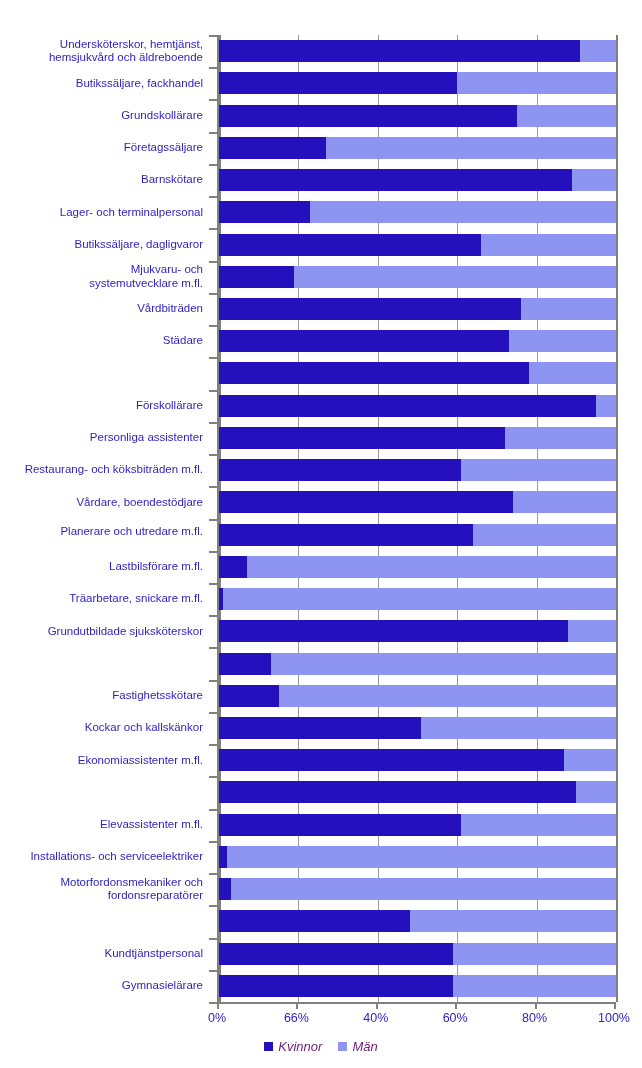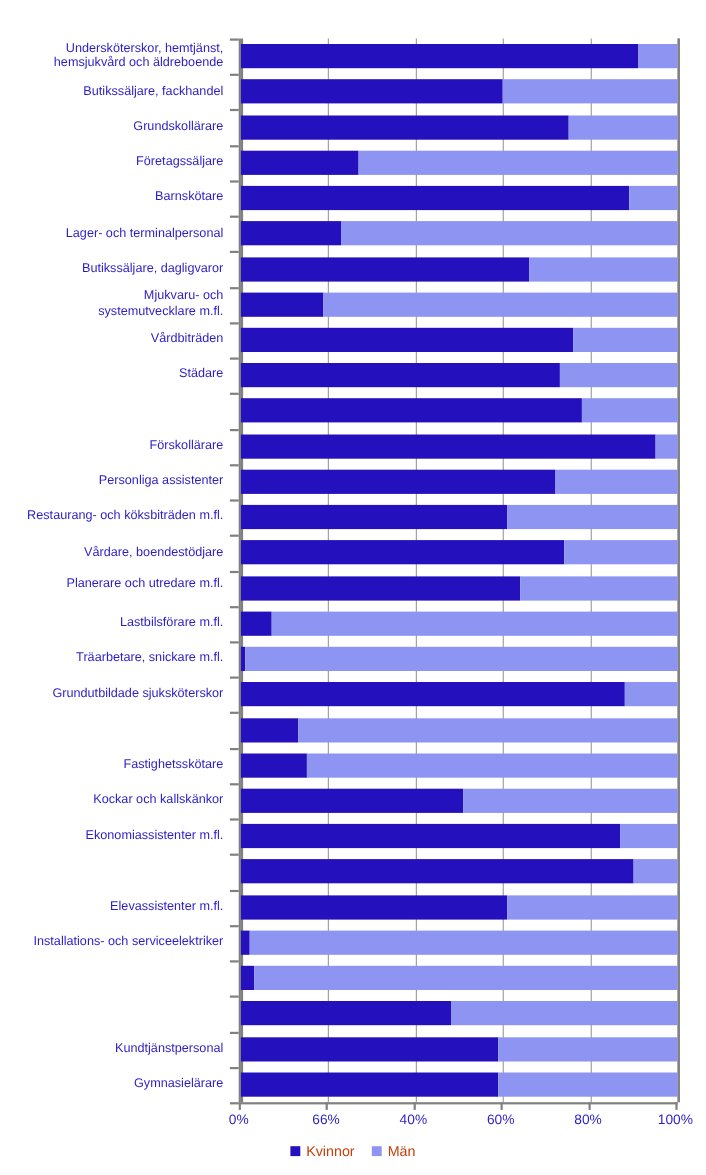--- a/index.html
+++ b/index.html
@@ -154,21 +154,21 @@
     align-items: center;
     gap: 5px;
   }
   .legend-swatch {
     width: 9px;
     height: 9px;
     display: inline-block;
   }
   .legend-swatch.women { background: #2410bd; }
   .legend-swatch.men { background: #8e94f2; }
-  .legend-text { color: #c2410c; }
+  .legend-text { color: #701a75; font-style: italic; }
 </style>
 </head>
 <body>
 
 <div id="chart-root">
 
   <div class="tickmarks" id="tickmarks">
       <div class="ytick" style="top: 0px;"></div>
       <div class="ytick" style="top: 32.2333px;"></div>
       <div class="ytick" style="top: 64.4667px;"></div>
@@ -221,20 +221,22 @@
       <div class="cat-label" style="top: 460.633px;">Vårdare, boendestödjare</div>
       <div class="cat-label" style="top: 490px;">Planerare och utredare m.fl.</div>
       <div class="cat-label" style="top: 525.1px;">Lastbilsförare m.fl.</div>
       <div class="cat-label" style="top: 557.333px;">Träarbetare, snickare m.fl.</div>
       <div class="cat-label" style="top: 589.567px;">Grundutbildade sjuksköterskor</div>
       <div class="cat-label" style="top: 654.033px;">Fastighetsskötare</div>
       <div class="cat-label" style="top: 686.267px; text-align: right;">Kockar och kallskänkor</div>
       <div class="cat-label" style="top: 718.5px;">Ekonomiassistenter m.fl.</div>
       <div class="cat-label" style="top: 782.967px;">Elevassistenter m.fl.</div>
       <div class="cat-label" style="top: 815.2px;">Installations- och serviceelektriker</div>
+      <div class="cat-label" style="top: 840.683px;">Motorfordonsmekaniker och
+fordonsreparatörer</div>
       <div class="cat-label" style="top: 911.9px;">Kundtjänstpersonal</div>
       <div class="cat-label" style="top: 944.133px;">Gymnasielärare</div>
     </div>
 
   <div class="plot-area">
     <div class="gridlines" id="gridlines">
         <div class="gridline edge" style="left: 0px;"></div>
         <div class="gridline" style="left: 79.4px;"></div>
         <div class="gridline" style="left: 158.8px;"></div>
         <div class="gridline" style="left: 238.2px;"></div>

